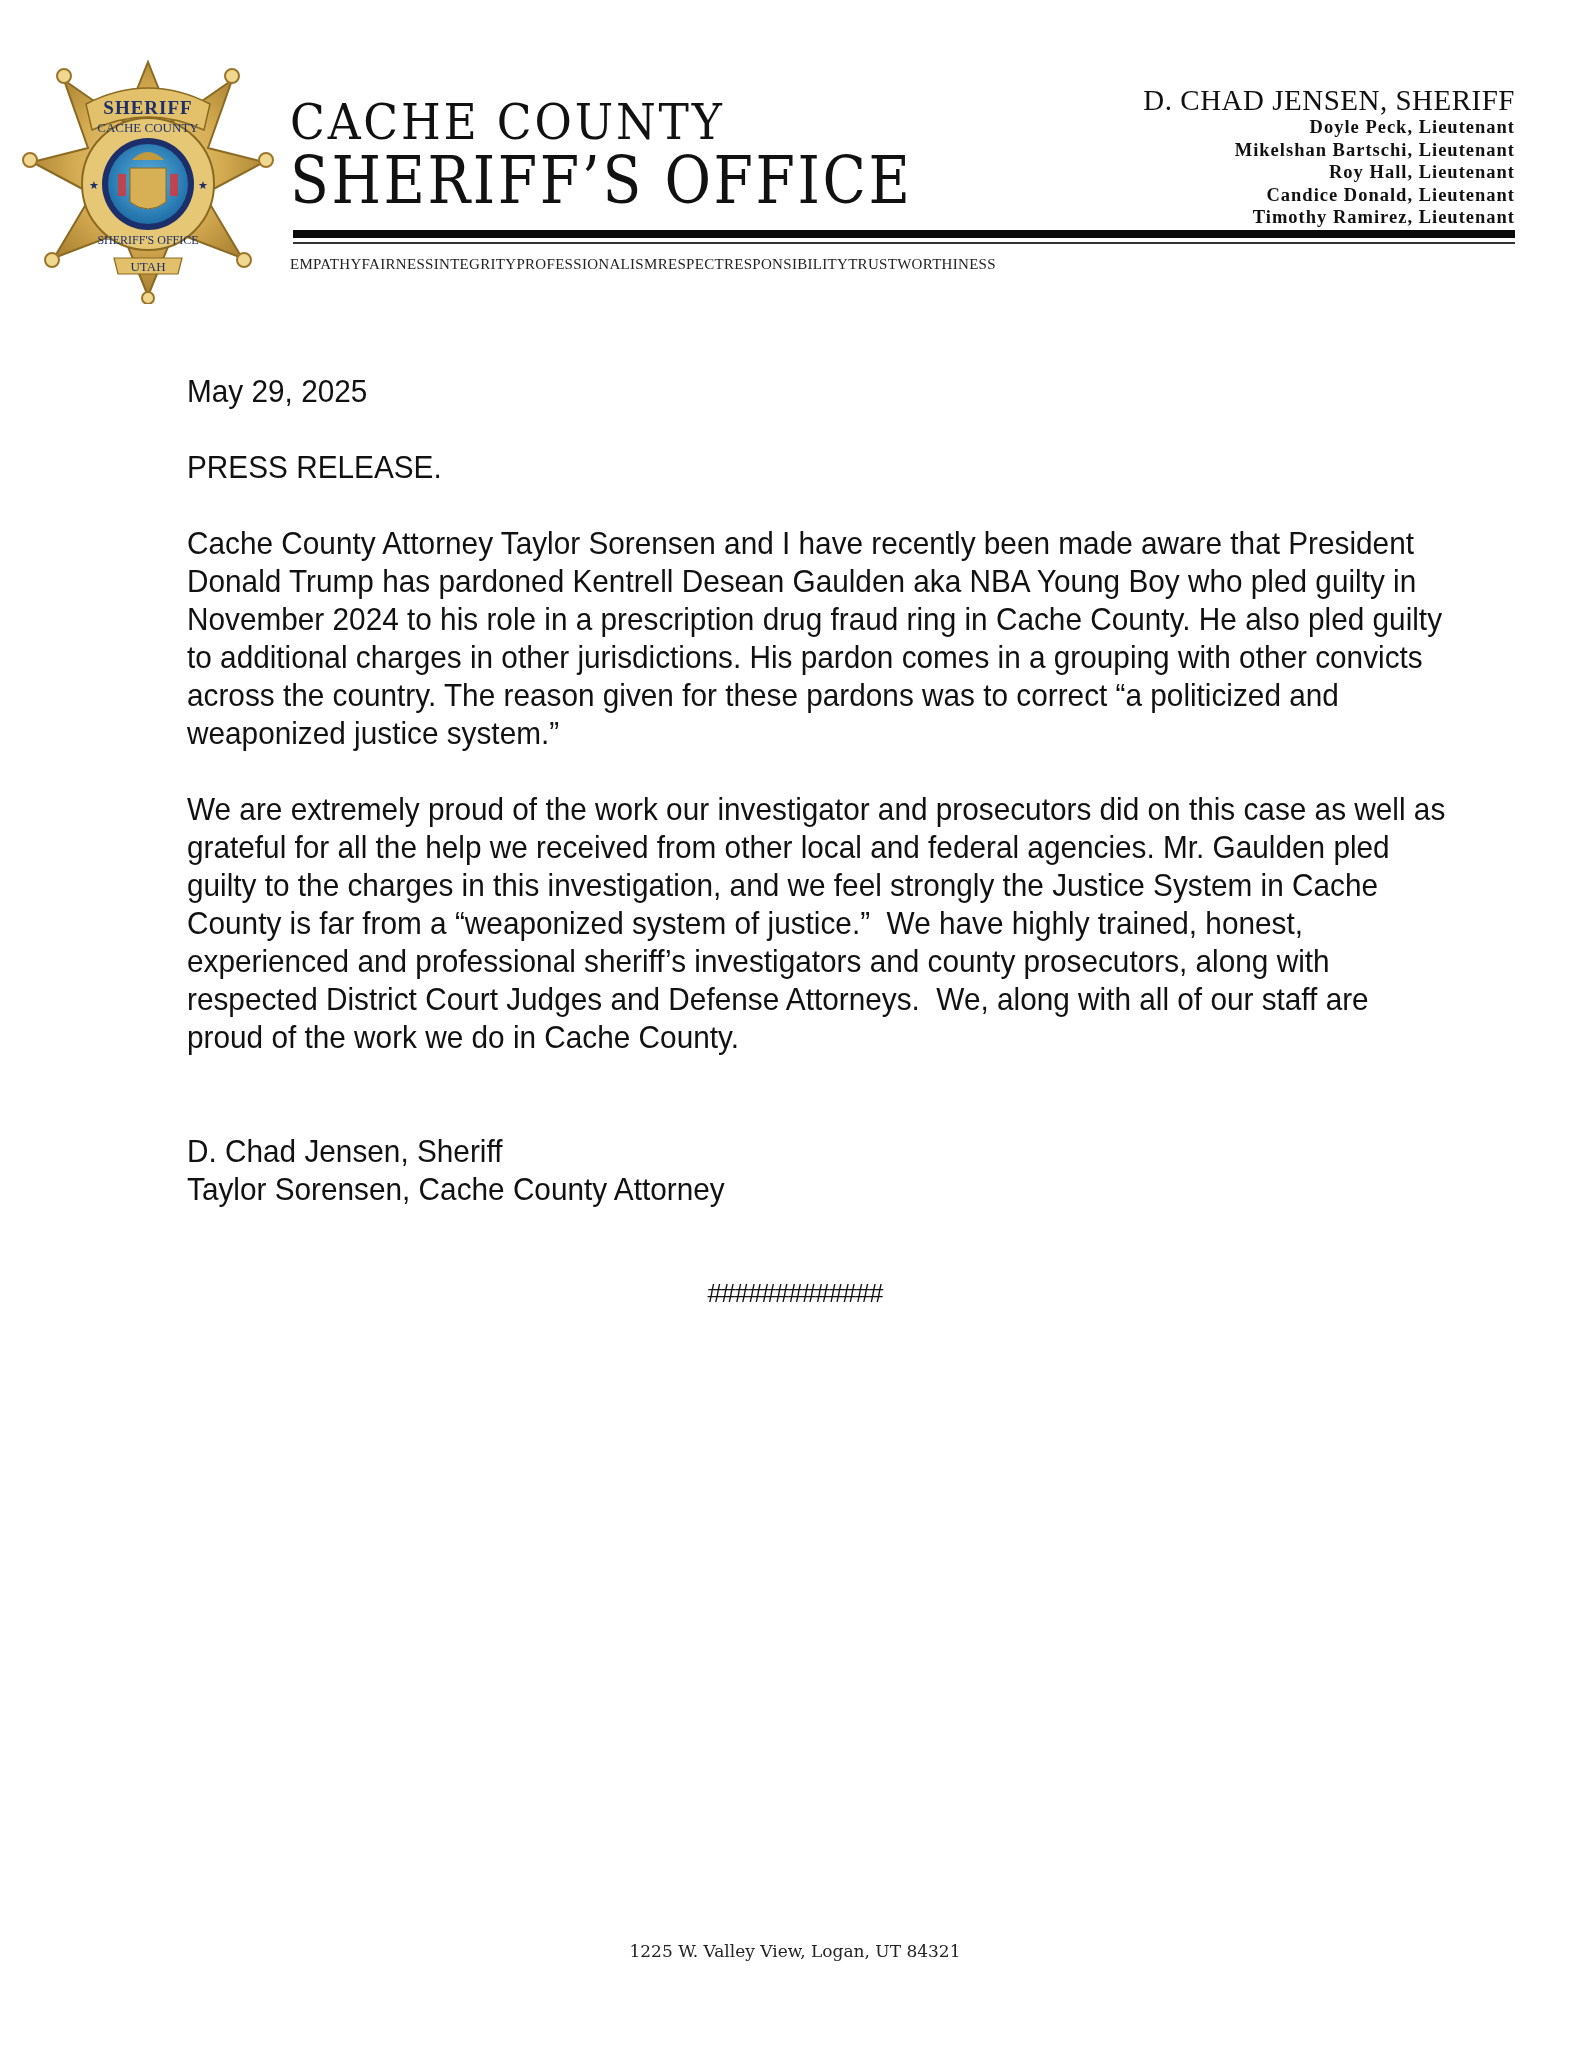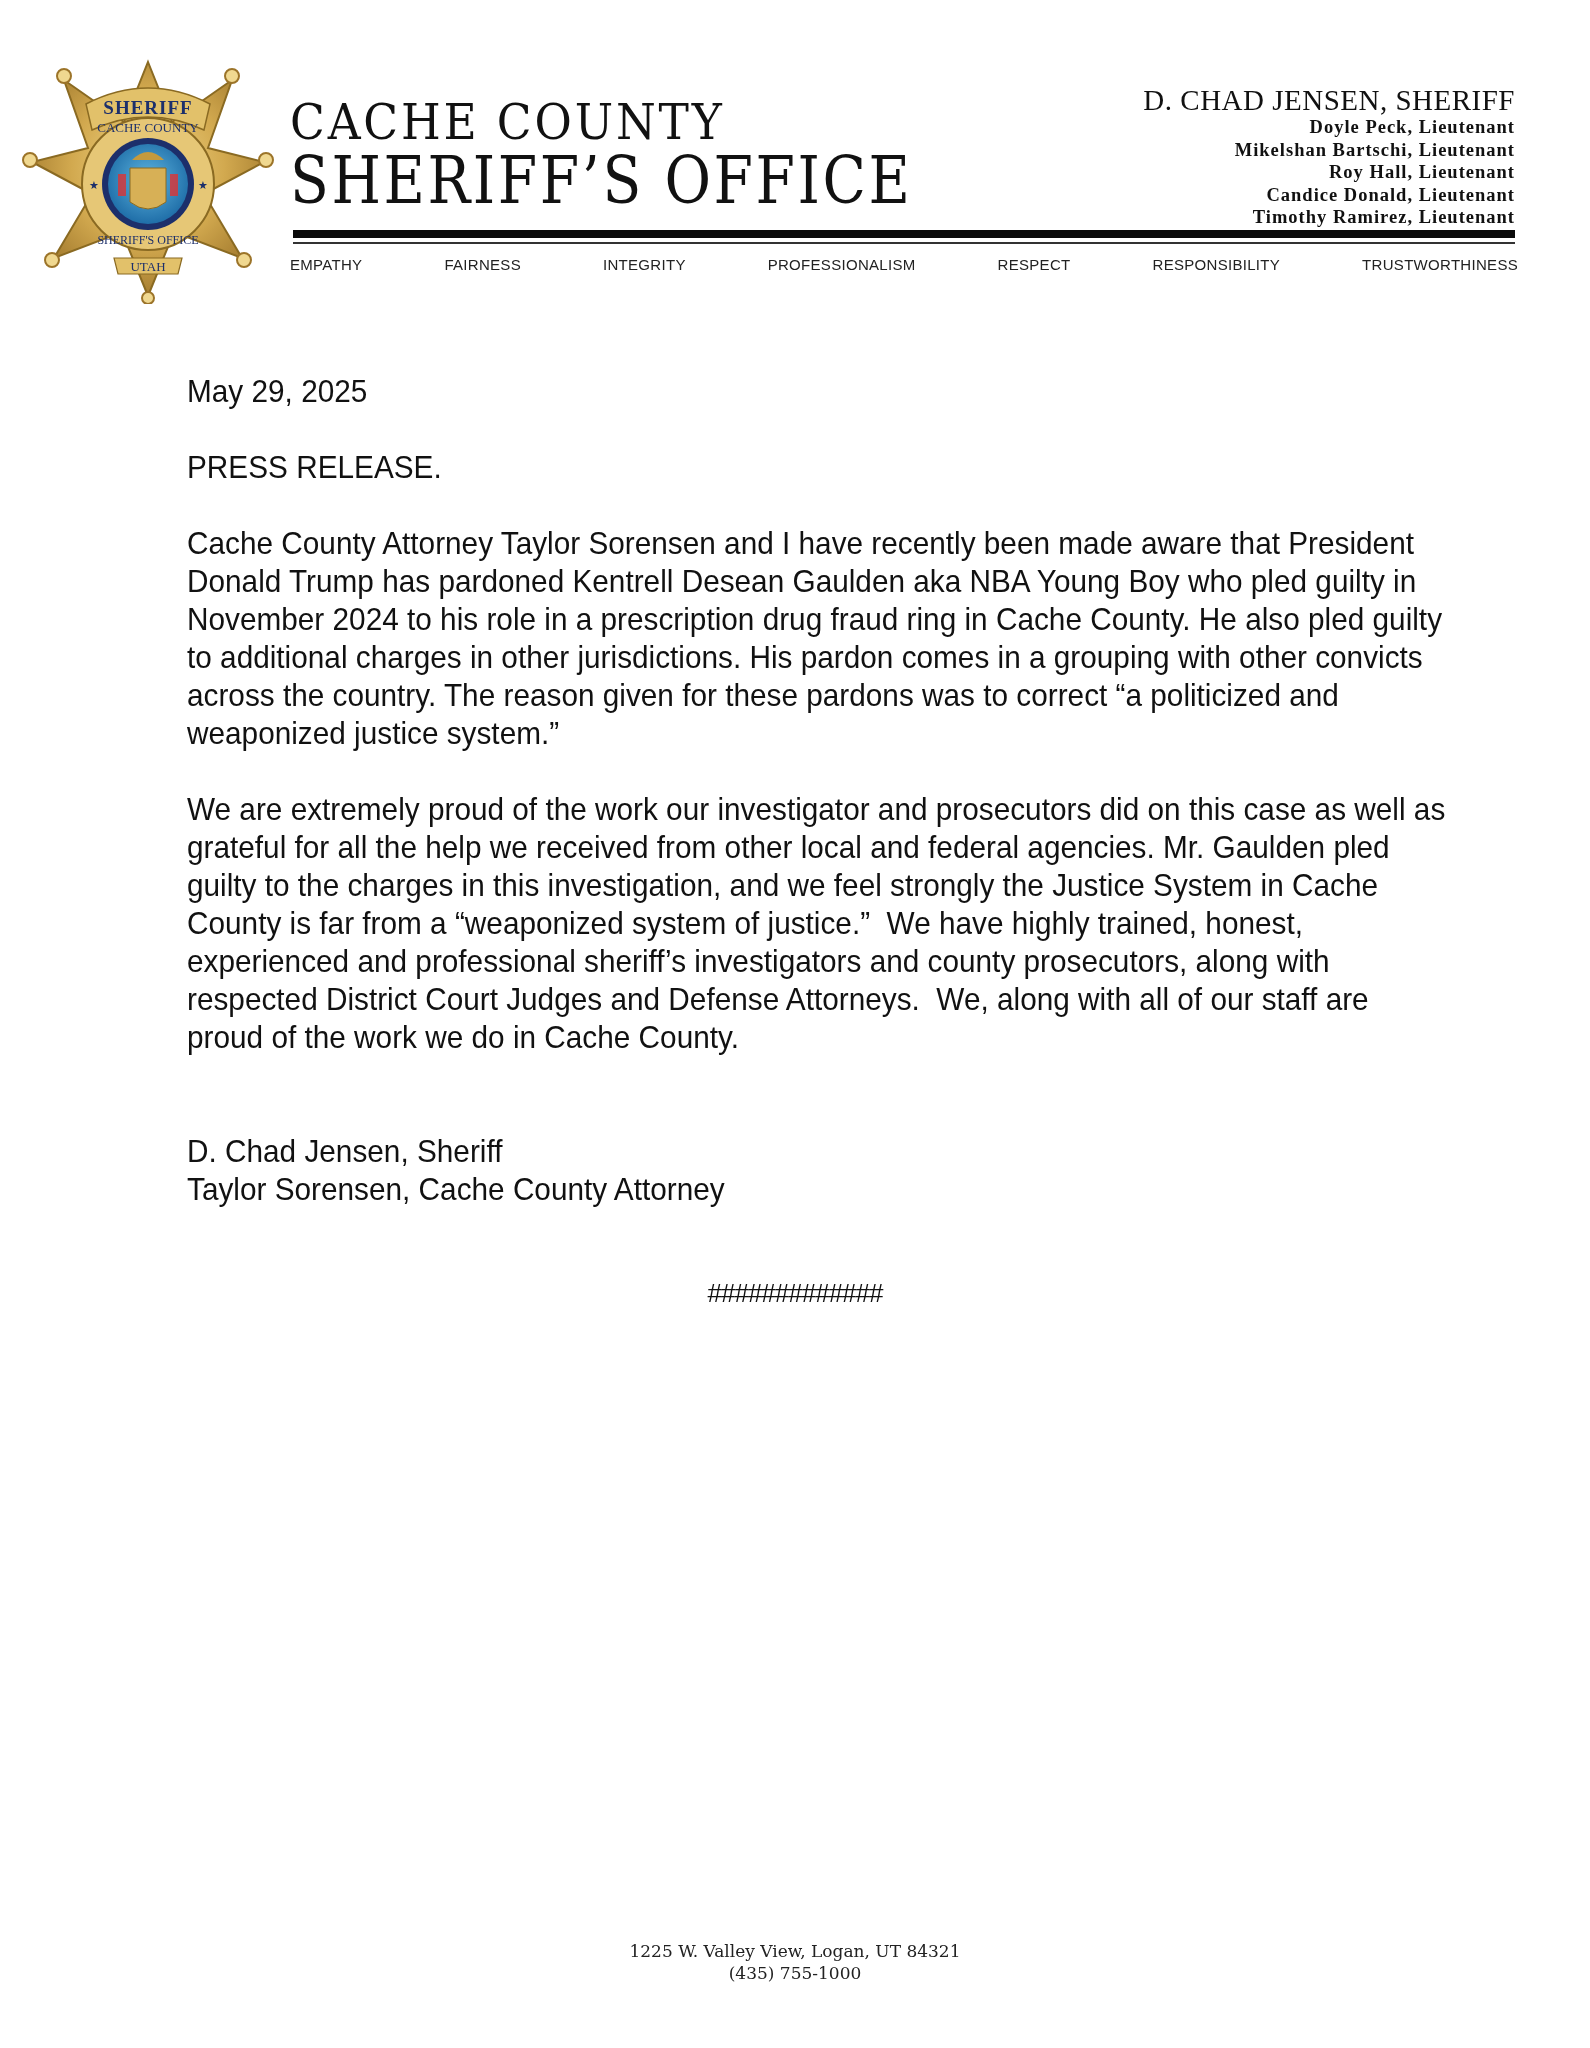--- a/index.html
+++ b/index.html
@@ -11,21 +11,21 @@
   .title .l1 { font-size: 49px; line-height: 50px; display: block; letter-spacing: 3px; transform: scaleX(0.93); transform-origin: left; }
   .title .l2 { font-size: 66px; line-height: 66px; display: block; letter-spacing: 3px; transform: scaleX(0.86); transform-origin: left; }
 
   .staff { position: absolute; right: 75px; top: 84px; text-align: right; font-family: "Liberation Serif", "DejaVu Serif", serif; }
   .staff .sheriff { font-size: 29px; line-height: 32px; letter-spacing: 0.5px; }
   .staff .lt { font-size: 18.5px; line-height: 22.5px; letter-spacing: 1px; font-weight: bold; }
 
   .bar-thick { position: absolute; left: 293px; width: 1222px; top: 230px; height: 8px; background: #0a0a0a; }
   .bar-thin { position: absolute; left: 293px; width: 1222px; top: 242px; height: 2px; background: #333; }
 
-  .values { position: absolute; left: 290px; width: 1228px; top: 256px; display: flex; justify-content: space-between; font-family: Liberation Sans, sans-serif; font-size: 15px; letter-spacing: 0.3px; color: #222; }
+  .values { position: absolute; left: 290px; width: 1228px; top: 256px; display: flex; font-family: Liberation Serif, serif; font-size: 15px; letter-spacing: 0.3px; color: #222; }
 
   .body { position: absolute; left: 187px; top: 372px; width: 1260px; font-family: "Liberation Sans", "DejaVu Sans", sans-serif; font-size: 32px; line-height: 38px; color: #111; }
   .body .line { display: block; white-space: pre; transform: scaleX(0.93); transform-origin: left; }
   .body .gap { height: 38px; }
   .body .gap2 { height: 76px; }
 
   .hashes { position: absolute; left: 0; width: 1590px; top: 1278px; text-align: center; font-family: "Liberation Sans", "DejaVu Sans", sans-serif; font-size: 26px; letter-spacing: -1px; color: #111; }
 
   .footer { position: absolute; left: 0; width: 1590px; top: 1928px; text-align: center; font-family: "DejaVu Serif", "Liberation Serif", serif; font-size: 17px; line-height: 22px; color: #222; margin-top: 12px; }
 </style>
@@ -134,14 +134,13 @@
   <div>
     <span class="line">D. Chad Jensen, Sheriff</span>
     <span class="line">Taylor Sorensen, Cache County Attorney</span>
   </div>
 </div>
 
 <div class="hashes">#############</div>
 
 <div class="footer">
   <div>1225 W. Valley View, Logan, UT 84321</div>
-  <div>(435) 755-1000</div>
 </div>
 
 </body></html>

